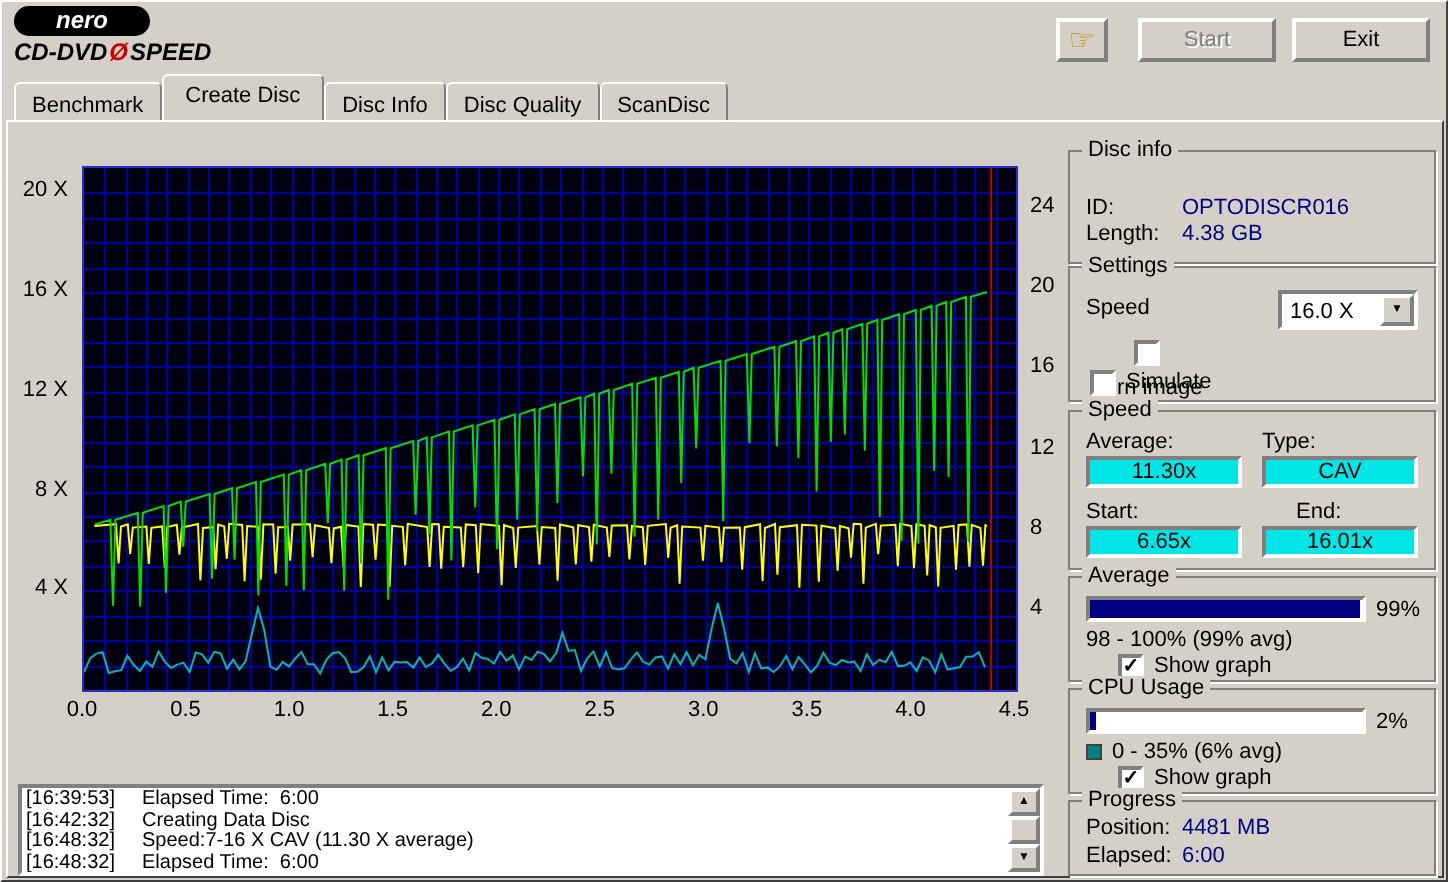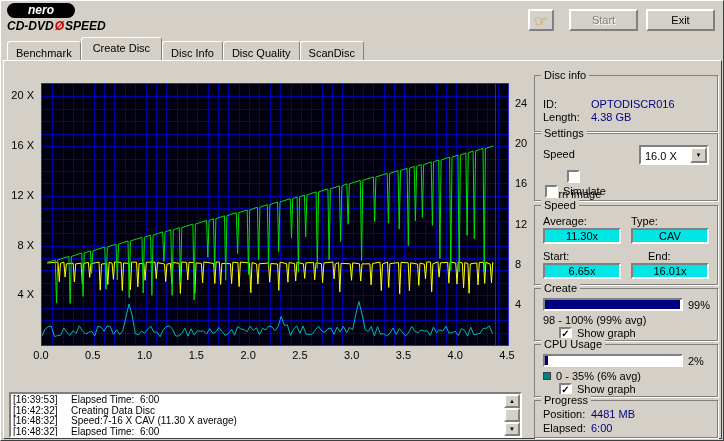--- a/index.html
+++ b/index.html
@@ -215,21 +215,21 @@
     <span class="abs" style="left:96px;top:9px;">Type:</span>
     <div class="abs vbox" style="left:8px;top:22px;width:78px;">11.30x</div>
     <div class="abs vbox" style="left:96px;top:22px;width:78px;">CAV</div>
     <span class="abs" style="left:8px;top:44px;">Start:</span>
     <span class="abs" style="left:96px;top:44px;margin-left:17px;">End:</span>
     <div class="abs vbox" style="left:8px;top:57px;width:78px;">6.65x</div>
     <div class="abs vbox" style="left:96px;top:57px;width:78px;">16.01x</div>
   </div>
 
   <div class="abs group" style="left:533px;top:287px;width:184px;height:53px;">
-    <span class="gtitle">Create</span>
+    <span class="gtitle">Average</span>
     <div class="abs pbar" style="left:8px;top:9px;width:140px;height:13px;">
         <div class="pfill" style="width: 99%;"></div>
       </div>
     <span class="abs" style="left:153px;top:10px;">99%</span>
     <span class="abs" style="left:8px;top:25px;">98 - 100% (99% avg)</span>
     <div class="abs cbrow" style="left:24px;top:38px;">
       <span class="cb">✓</span>
       <span>Show graph</span>
     </div>
   </div>

